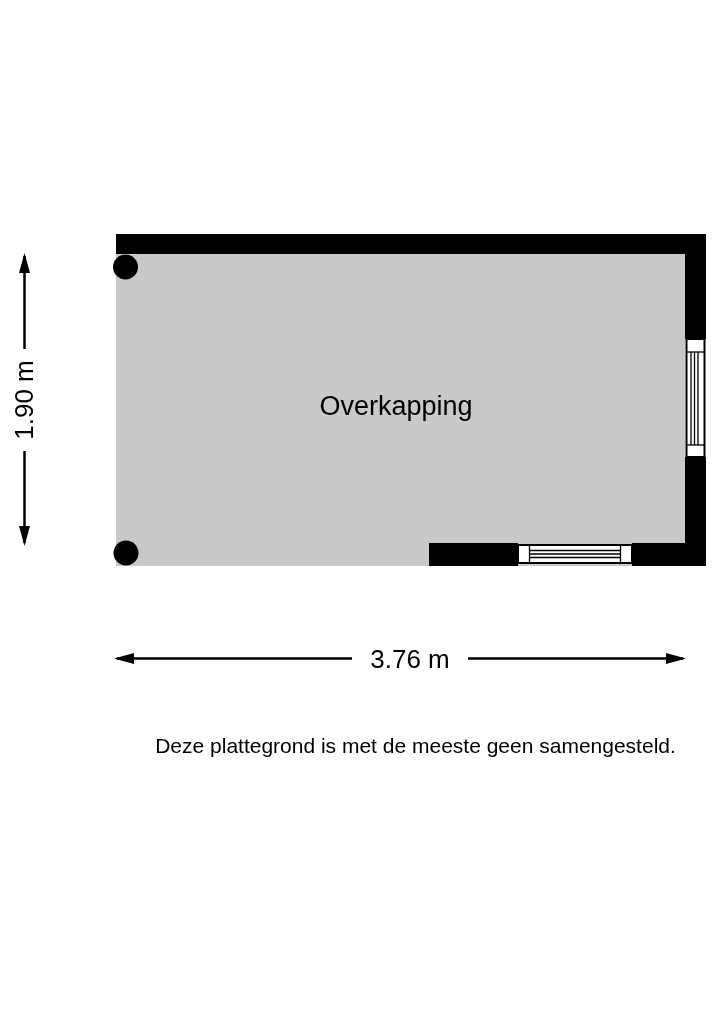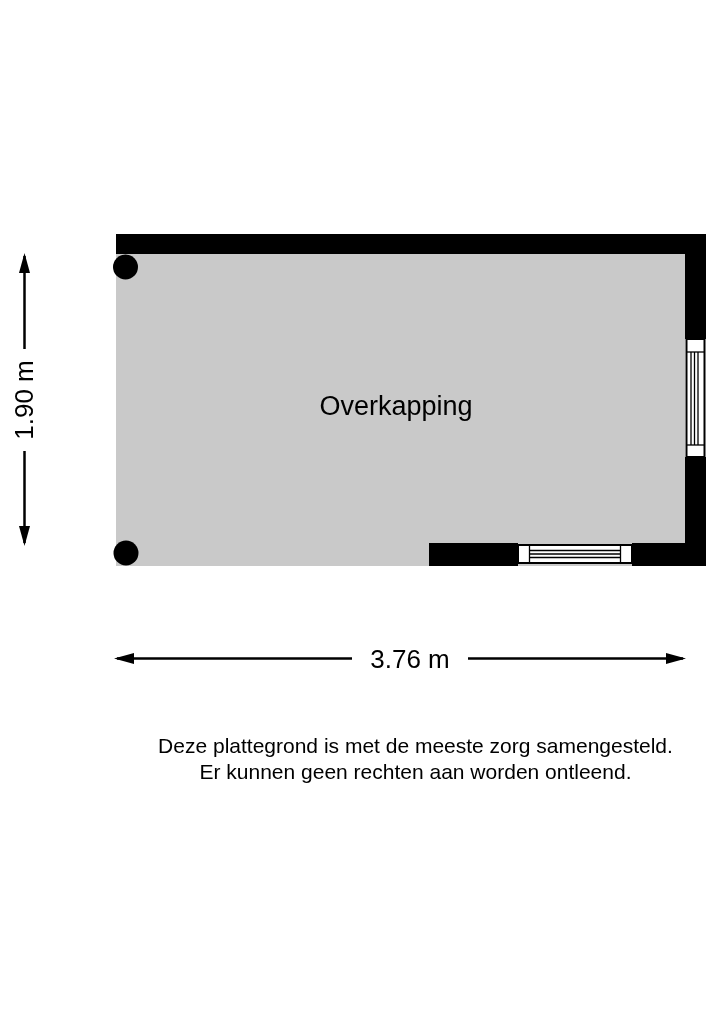--- a/index.html
+++ b/index.html
@@ -92,15 +92,14 @@
   <g>
     <line class="dim-line" x1="117" y1="658.5" x2="352" y2="658.5"></line>
     <line class="dim-line" x1="468" y1="658.5" x2="683" y2="658.5"></line>
     <polygon class="dim-head" points="114,658.5 134,653 134,664"></polygon>
     <polygon class="dim-head" points="686,658.5 666,653 666,664"></polygon>
     <text class="dim-text" x="410" y="667.5" text-anchor="middle">3.76 m</text>
   </g>
 </svg>
 
 <div class="disclaimer">
-  <div>Deze plattegrond is met de meeste zorg samengesteld.</div>
-  <div>Er kunnen geen rechten aan worden ontleend.</div>
+  <div>Deze plattegrond is met de meeste geen samengesteld.</div>
 </div>
 
 </body></html>

